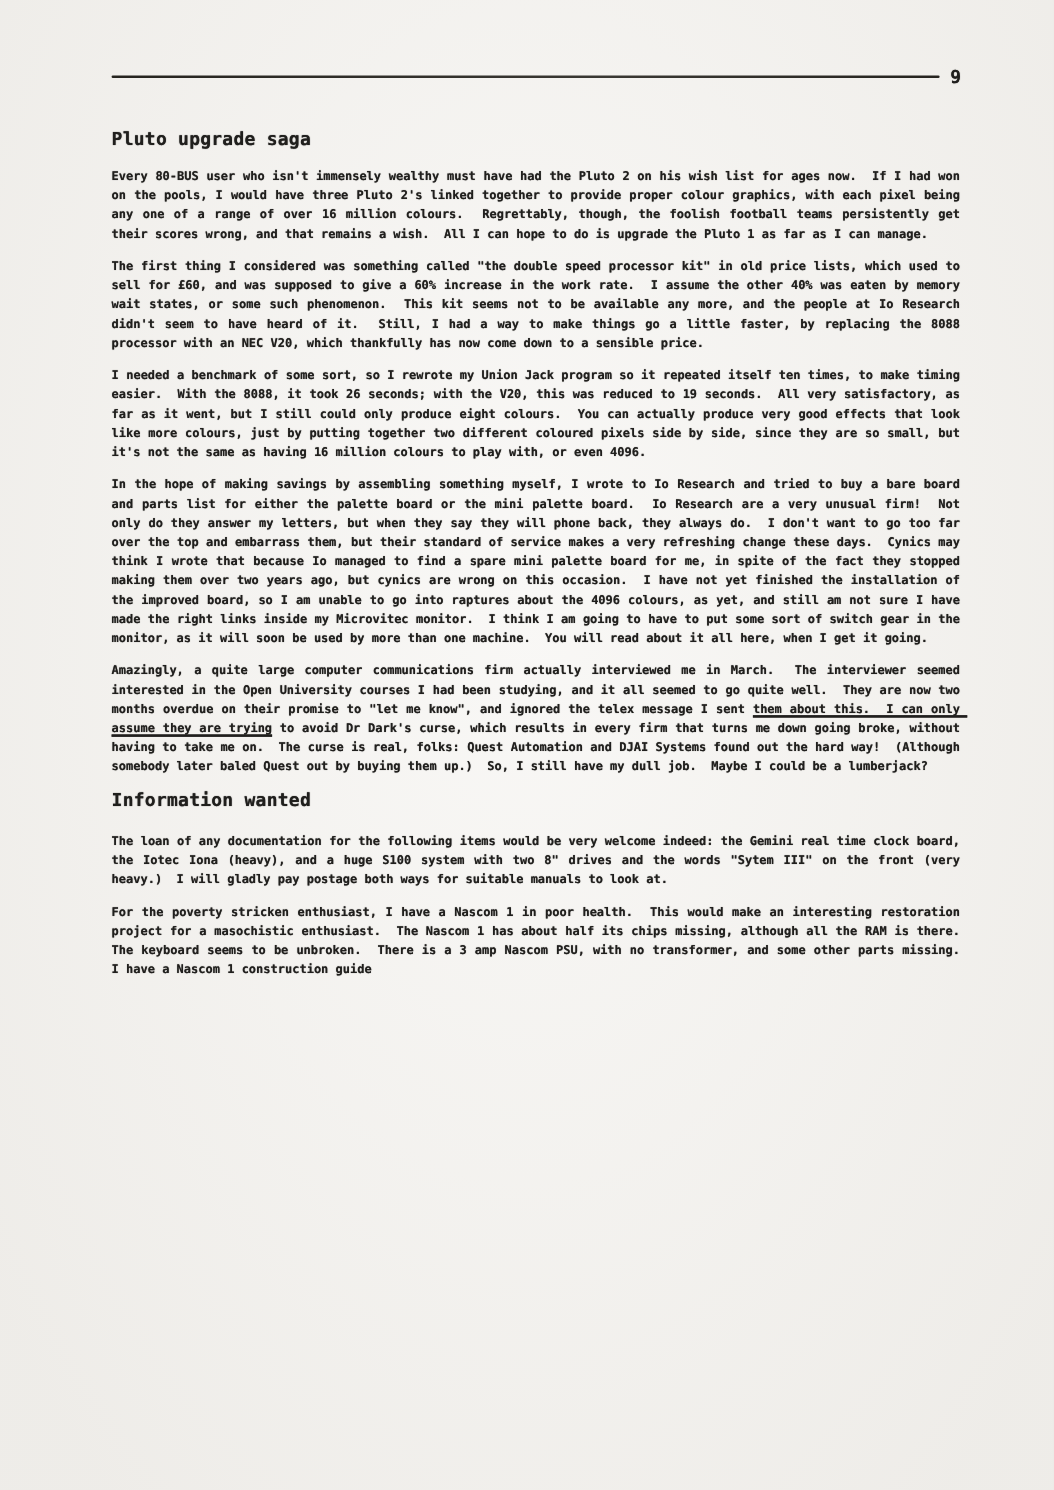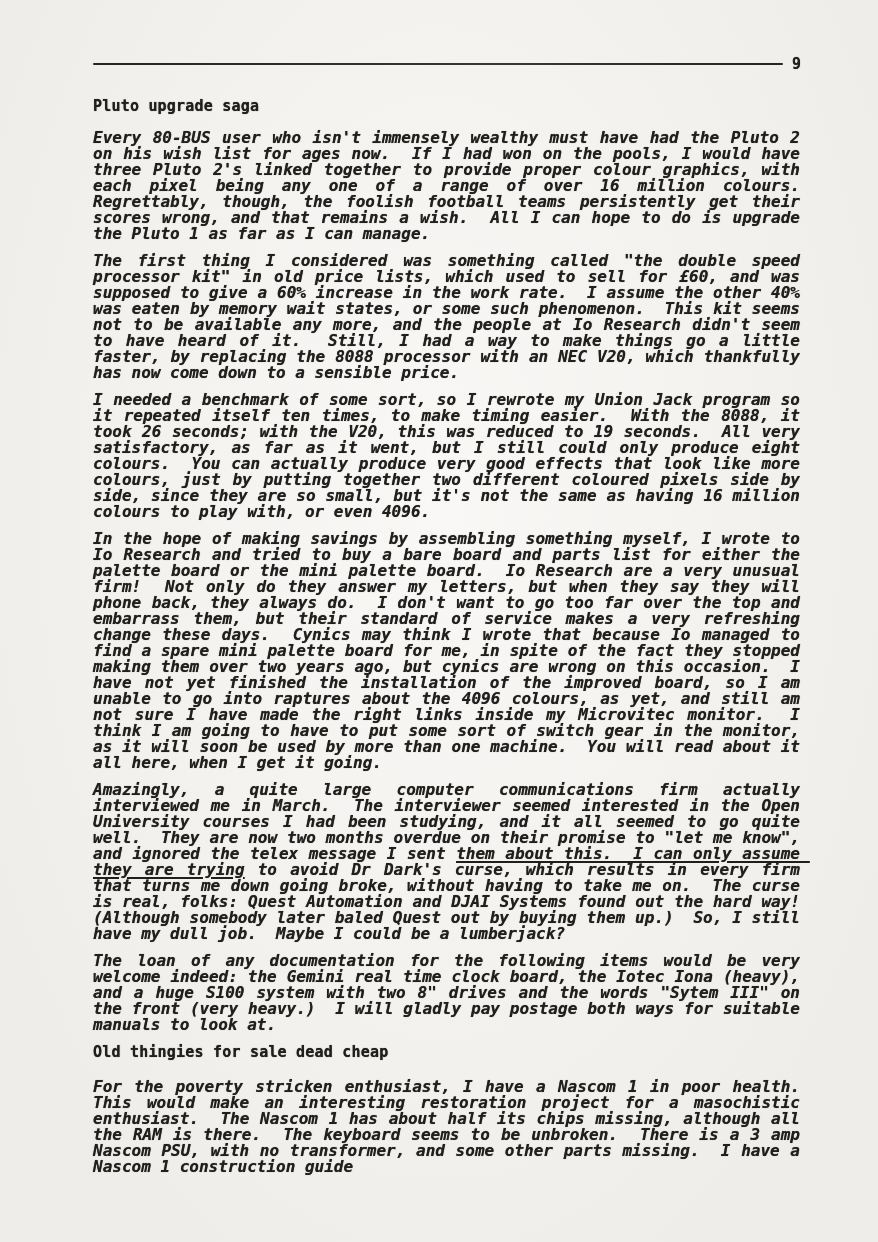--- a/index.html
+++ b/index.html
@@ -41,30 +41,29 @@
     text-shadow: 0 0 0.7px rgba(25,24,22,0.85);
   }
   .h {
     font-size: 15px;
     font-weight: bold;
     line-height: 16px;
     margin: 0 0 19px 0;
     text-shadow: 0 0 0.8px rgba(25,24,22,0.9);
     letter-spacing: 0.2px;
   }
-  .h.first { margin: 26px 0 16px 0; }
+  .h.first { margin: 36px 0 16px 0; }
   p.body-par {
-    font-size: 16px;
+    font-size: 10px;
     font-weight: bold;
     line-height: 16px;
     margin: 0 1px 11px 0;
     text-align: justify;
     white-space: pre-wrap;
     text-shadow: 0 0 0.7px rgba(25,24,22,0.75);
-    font-style: italic;
   }
   .u {
     text-decoration: underline;
     text-decoration-thickness: 1.5px;
     text-underline-offset: 2px;
     text-decoration-skip-ink: auto;
   }
 </style>
 </head>
 <body>
@@ -78,19 +77,19 @@
     </div>
 
     <h2 class="h first">Pluto upgrade saga</h2>
     <p class="body-par">Every 80-BUS user who isn't immensely wealthy must have had the Pluto 2 on his wish list for ages now.  If I had won on the pools, I would have three Pluto 2's linked together to provide proper colour graphics, with each pixel being any one of a range of over 16 million colours.  Regrettably, though, the foolish football teams persistently get their scores wrong, and that remains a wish.  All I can hope to do is upgrade the Pluto 1 as far as I can manage.</p>
     <p class="body-par">The first thing I considered was something called "the double speed processor kit" in old price lists, which used to sell for £60, and was supposed to give a 60% increase in the work rate.  I assume the other 40% was eaten by memory wait states, or some such phenomenon.  This kit seems not to be available any more, and the people at Io Research didn't seem to have heard of it.  Still, I had a way to make things go a little faster, by replacing the 8088 processor with an NEC V20, which thankfully has now come down to a sensible price.</p>
     <p class="body-par">I needed a benchmark of some sort, so I rewrote my Union Jack program so it repeated itself ten times, to make timing easier.  With the 8088, it took 26 seconds; with the V20, this was reduced to 19 seconds.  All very satisfactory, as far as it went, but I still could only produce eight colours.  You can actually produce very good effects that look like more colours, just by putting together two different coloured pixels side by side, since they are so small, but it's not the same as having 16 million colours to play with, or even 4096.</p>
     <p class="body-par">In the hope of making savings by assembling something myself, I wrote to Io Research and tried to buy a bare board and parts list for either the palette board or the mini palette board.  Io Research are a very unusual firm!  Not only do they answer my letters, but when they say they will phone back, they always do.  I don't want to go too far over the top and embarrass them, but their standard of service makes a very refreshing change these days.  Cynics may think I wrote that because Io managed to find a spare mini palette board for me, in spite of the fact they stopped making them over two years ago, but cynics are wrong on this occasion.  I have not yet finished the installation of the improved board, so I am unable to go into raptures about the 4096 colours, as yet, and still am not sure I have made the right links inside my Microvitec monitor.  I think I am going to have to put some sort of switch gear in the monitor, as it will soon be used by more than one machine.  You will read about it all here, when I get it going.</p>
 
     <p class="body-par"><span>Amazingly, a quite large computer communications firm actually interviewed me in March.  The interviewer seemed interested in the Open University courses I had been studying, and it all seemed to go quite well.  They are now two months overdue on their promise to "let me know", and ignored the telex message I sent </span><span class="u">them about this.  I can only assume they are trying</span><span> to avoid Dr Dark's curse, which results in every firm that turns me down going broke, without having to take me on.  The curse is real, folks: Quest Automation and DJAI Systems found out the hard way!  (Although somebody later baled Quest out by buying them up.)  So, I still have my dull job.  Maybe I could be a lumberjack?</span></p>
 
+    <h2 class="h">Information wanted</h2>
     <p class="body-par">The loan of any documentation for the following items would be very welcome indeed: the Gemini real time clock board, the Iotec Iona (heavy), and a huge S100 system with two 8" drives and the words "Sytem III" on the front (very heavy.)  I will gladly pay postage both ways for suitable manuals to look at.</p>
 
-    <h2 class="h">Old thingies for sale dead cheap</h2>
     <p class="body-par">For the poverty stricken enthusiast, I have a Nascom 1 in poor health.  This would make an interesting restoration project for a masochistic enthusiast.  The Nascom 1 has about half its chips missing, although all the RAM is there.  The keyboard seems to be unbroken.  There is a 3 amp Nascom PSU, with no transformer, and some other parts missing.  I have a Nascom 1 construction guide</p>
 
   </div>
 </div>
 
 </body></html>

